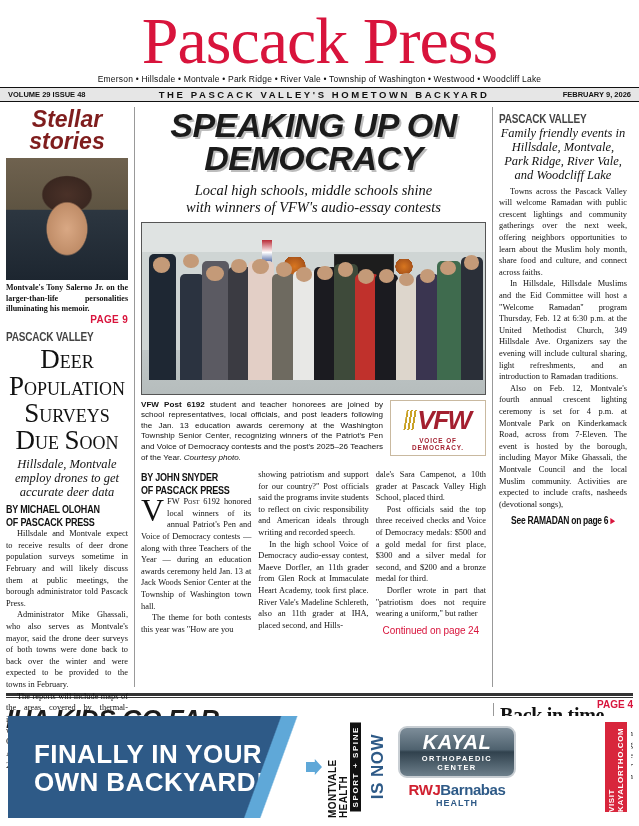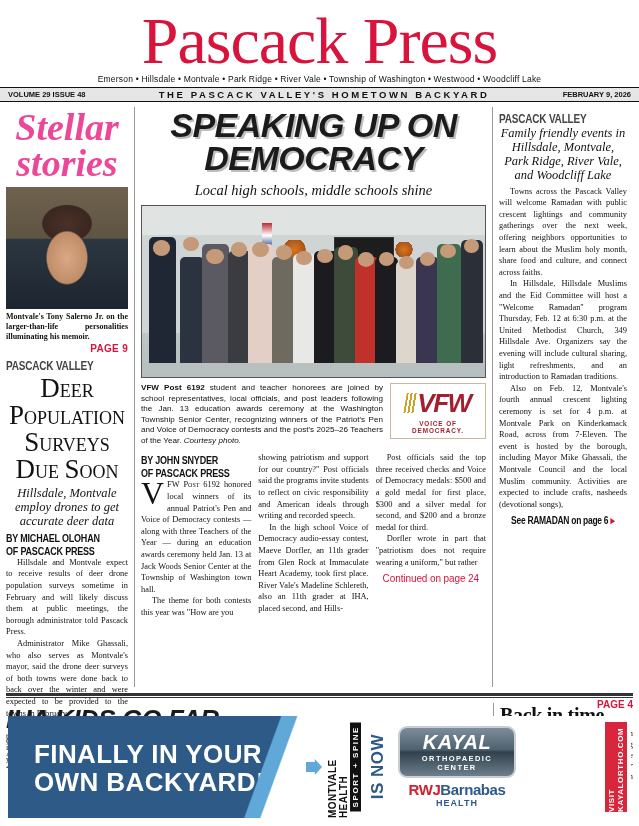--- a/index.html
+++ b/index.html
@@ -39,22 +39,22 @@
 
   
   .cols{display:flex;padding:5px 6px 0 6px;box-sizing:border-box;height:585px;}
   .col-left{width:128px;flex:0 0 128px;padding-right:6px;box-sizing:border-box;}
   .col-mid{width:359px;flex:0 0 359px;padding:0 6px;box-sizing:border-box;
            border-left:1px solid #999;border-right:1px solid #999;}
   .col-right{width:134px;flex:0 0 134px;padding-left:6px;box-sizing:border-box;}
 
   
   .stellar{
-    font-family:Liberation Serif, serif;font-style:italic;font-weight:bold;
-    font-size:38px;line-height:0.95;text-align:center;color:#ec4899;margin:2px 0 6px;
+    font-family:Liberation Sans, sans-serif;font-style:italic;font-weight:bold;
+    font-size:23px;line-height:0.95;text-align:center;color:#7f1d1d;margin:2px 0 6px;
   }
   .photo{
     background:#9aa3ab;position:relative;overflow:hidden;
   }
   .ph-salerno{height:122px;width:100%;
     background:
       radial-gradient(ellipse 34px 44px at 50% 58%, #d9a884 0%, #c08d68 58%, rgba(192,141,104,0) 62%),
       radial-gradient(ellipse 40px 30px at 50% 30%, #4a3128 0%, #3a2720 60%, rgba(58,39,32,0) 64%),
       linear-gradient(180deg,#6f624f 0%,#5e5442 42%,#2c3640 43%,#1d2630 100%),
       linear-gradient(90deg,#7a3030 0%,#7a3030 14%,#6b5c44 14%,#6b5c44 30%,#8d7f63 30%,#8d7f63 44%,#6b5c44 44%,#6b5c44 60%,#55402e 60%,#55402e 72%,#7b6f55 72%,#7b6f55 100%);
@@ -311,20 +311,21 @@
       </div>
     </div>
 
     <div class="col-mid">
       <div class="mainhead">
         <div>SPEAKING UP ON</div>
         <div>DEMOCRACY</div>
       </div>
       <div class="maindeck">
         <div>Local high schools, middle schools shine</div>
+        <div>with winners of VFW's audio-essay contests</div>
       </div>
 
       <div class="ph-group">
         <div class="flagp"></div>
         <div class="tv"></div>
         <div class="fl1"></div>
         <div class="fl2"></div>
         <div class="ppl" style="left:2%;width:8%;height:74%;background:#1e2733;"></div>
         <div class="hd" style="left:3.2%;top:20%;width:5%;height:9%;"></div>
         <div class="ppl" style="left:11%;width:7%;height:62%;background:#2b3340;"></div>
@@ -382,20 +383,21 @@
           </div>
         </div>
         <div class="c">
           <div class="body">
             <p style="text-indent:0">showing patriotism and support for our country?" Post officials said the programs invite students to reflect on civic responsibility and American ideals through writing and recorded speech.</p>
             <p>In the high school Voice of Democracy audio-essay contest, Maeve Dorfler, an 11th grader from Glen Rock at Immaculate Heart Academy, took first place. River Vale's Madeline Schlereth, also an 11th grader at IHA, placed second, and Hills-</p>
           </div>
         </div>
         <div class="c">
           <div class="body">
+            <p style="text-indent:0">dale's Sara Campenot, a 10th grader at Pascack Valley High School, placed third.</p>
             <p>Post officials said the top three received checks and Voice of Democracy medals: $500 and a gold medal for first place, $300 and a silver medal for second, and $200 and a bronze medal for third.</p>
             <p>Dorfler wrote in part that "patriotism does not require wearing a uniform," but rather</p>
           </div>
           <div class="contd">Continued on page 24</div>
         </div>
       </div>
     </div>
 
     <div class="col-right">
       <div class="kicker">PASCACK VALLEY</div>

